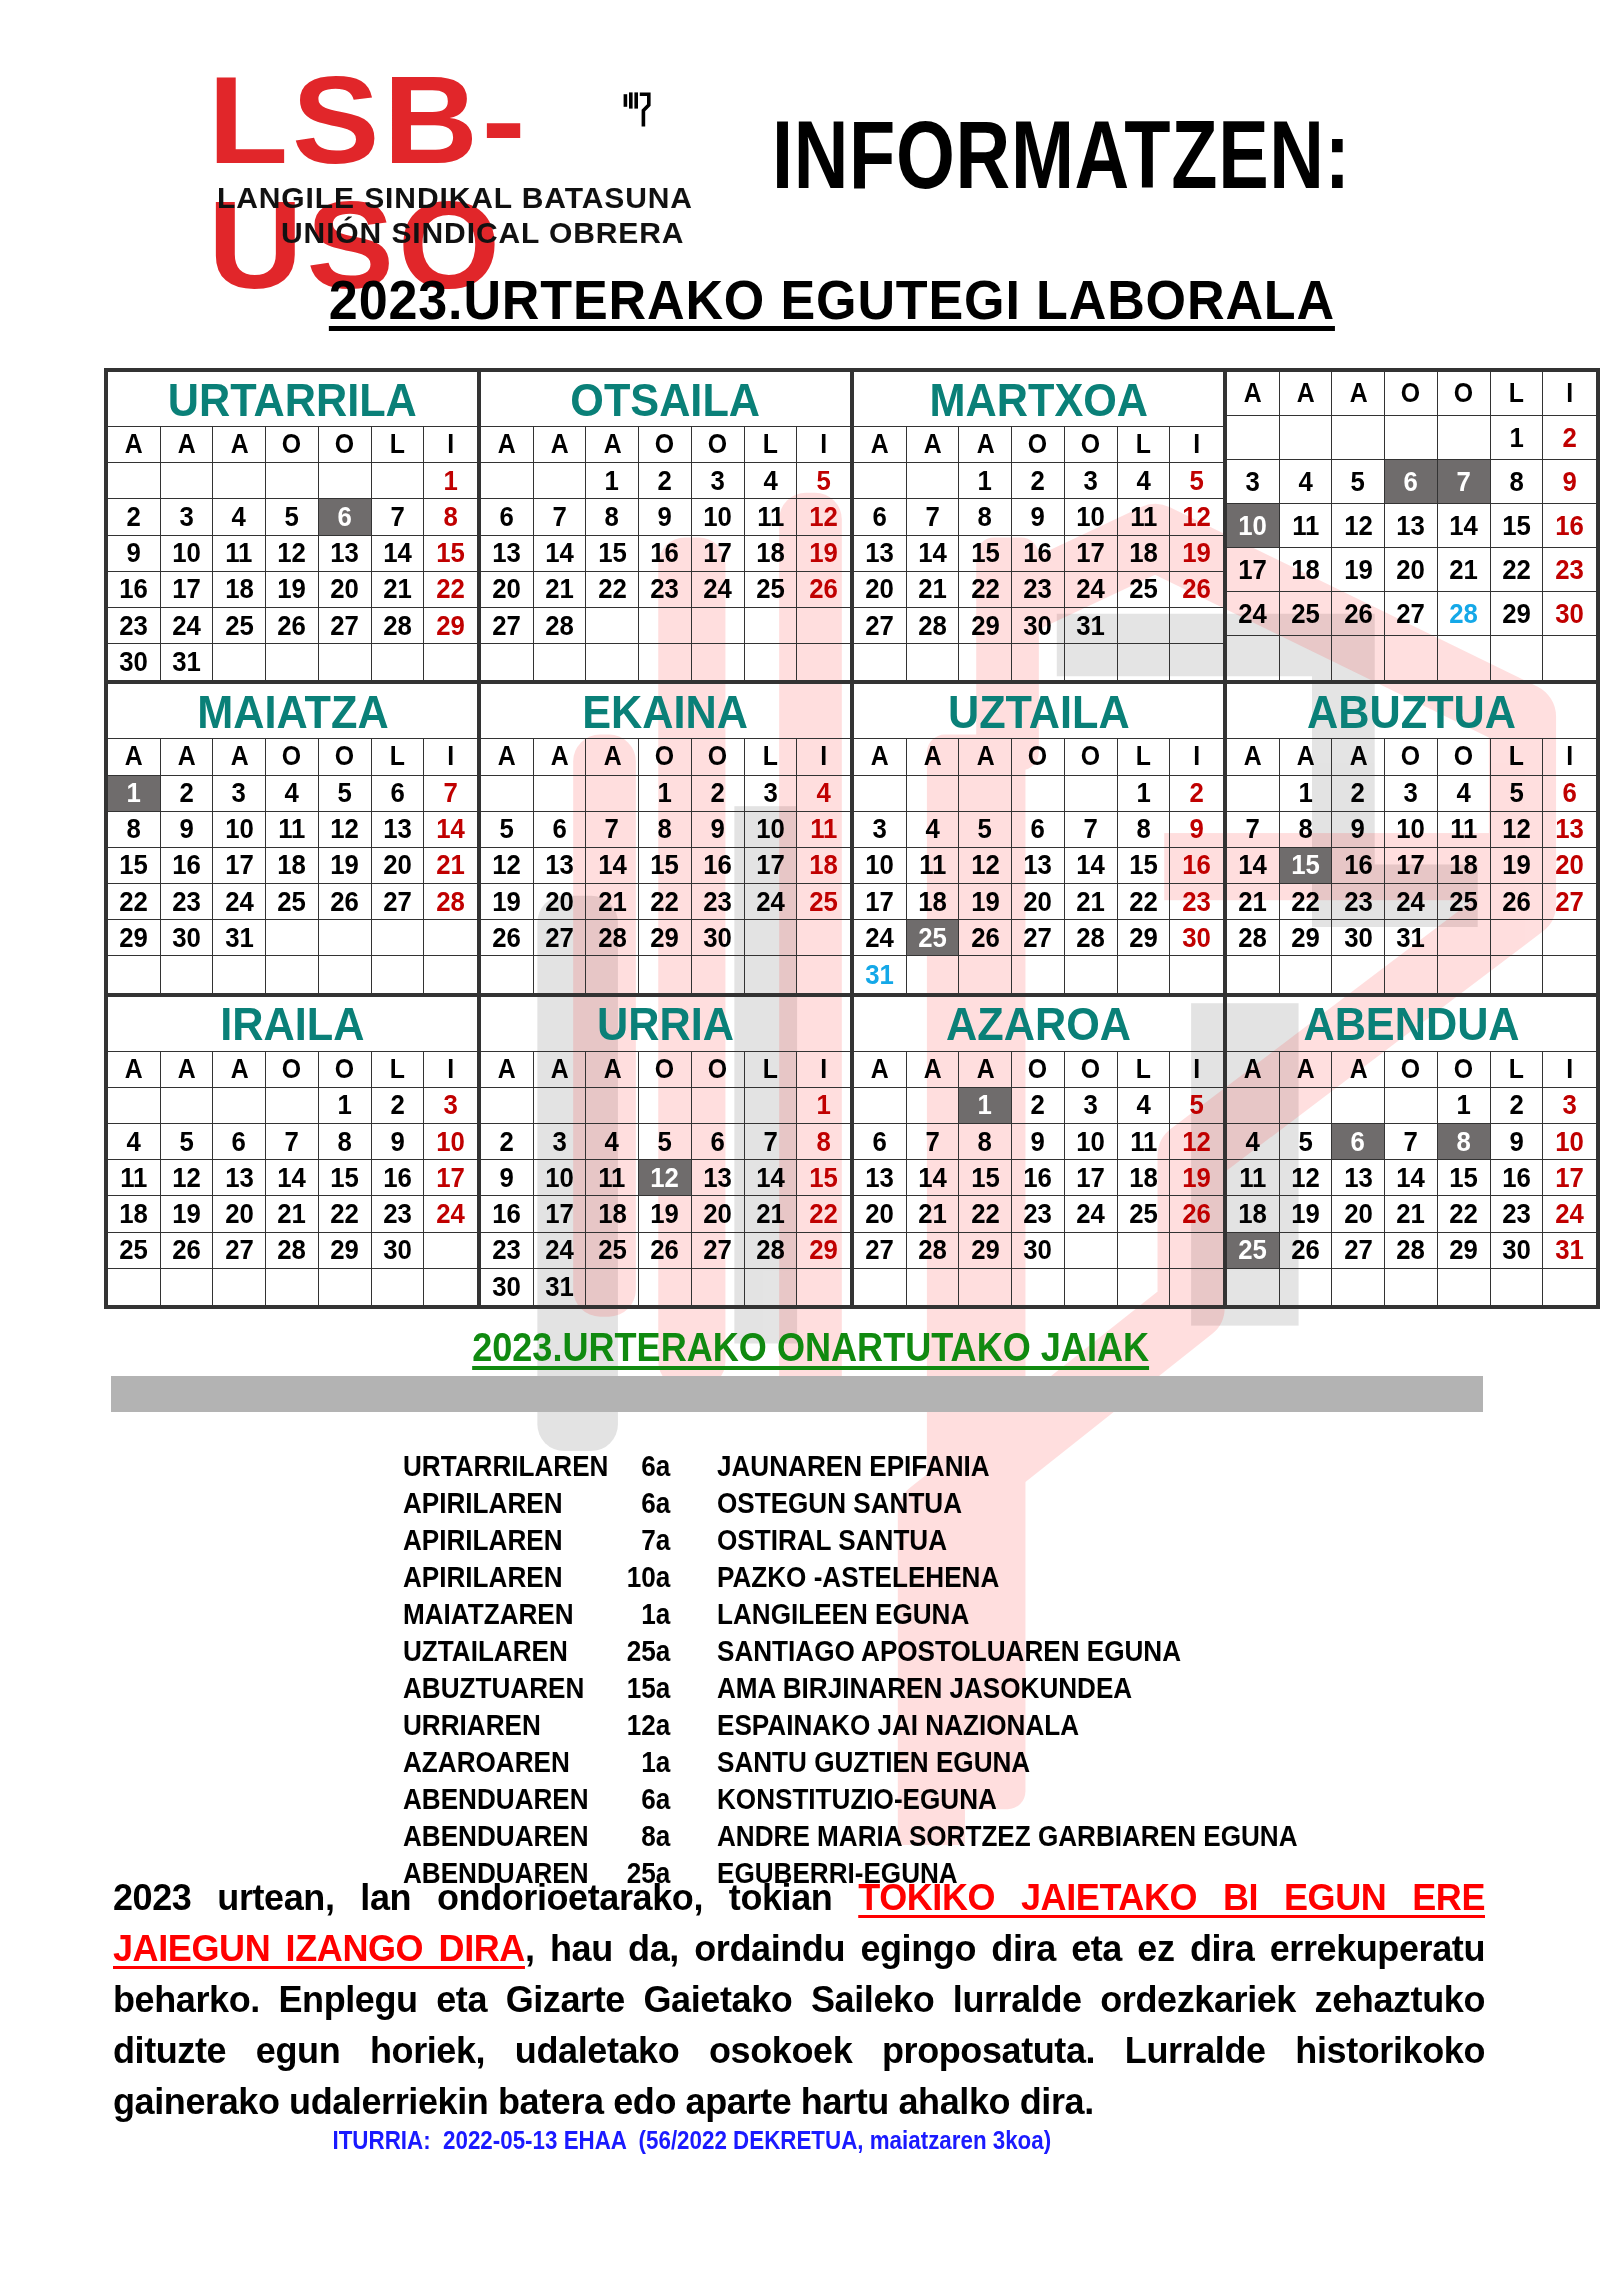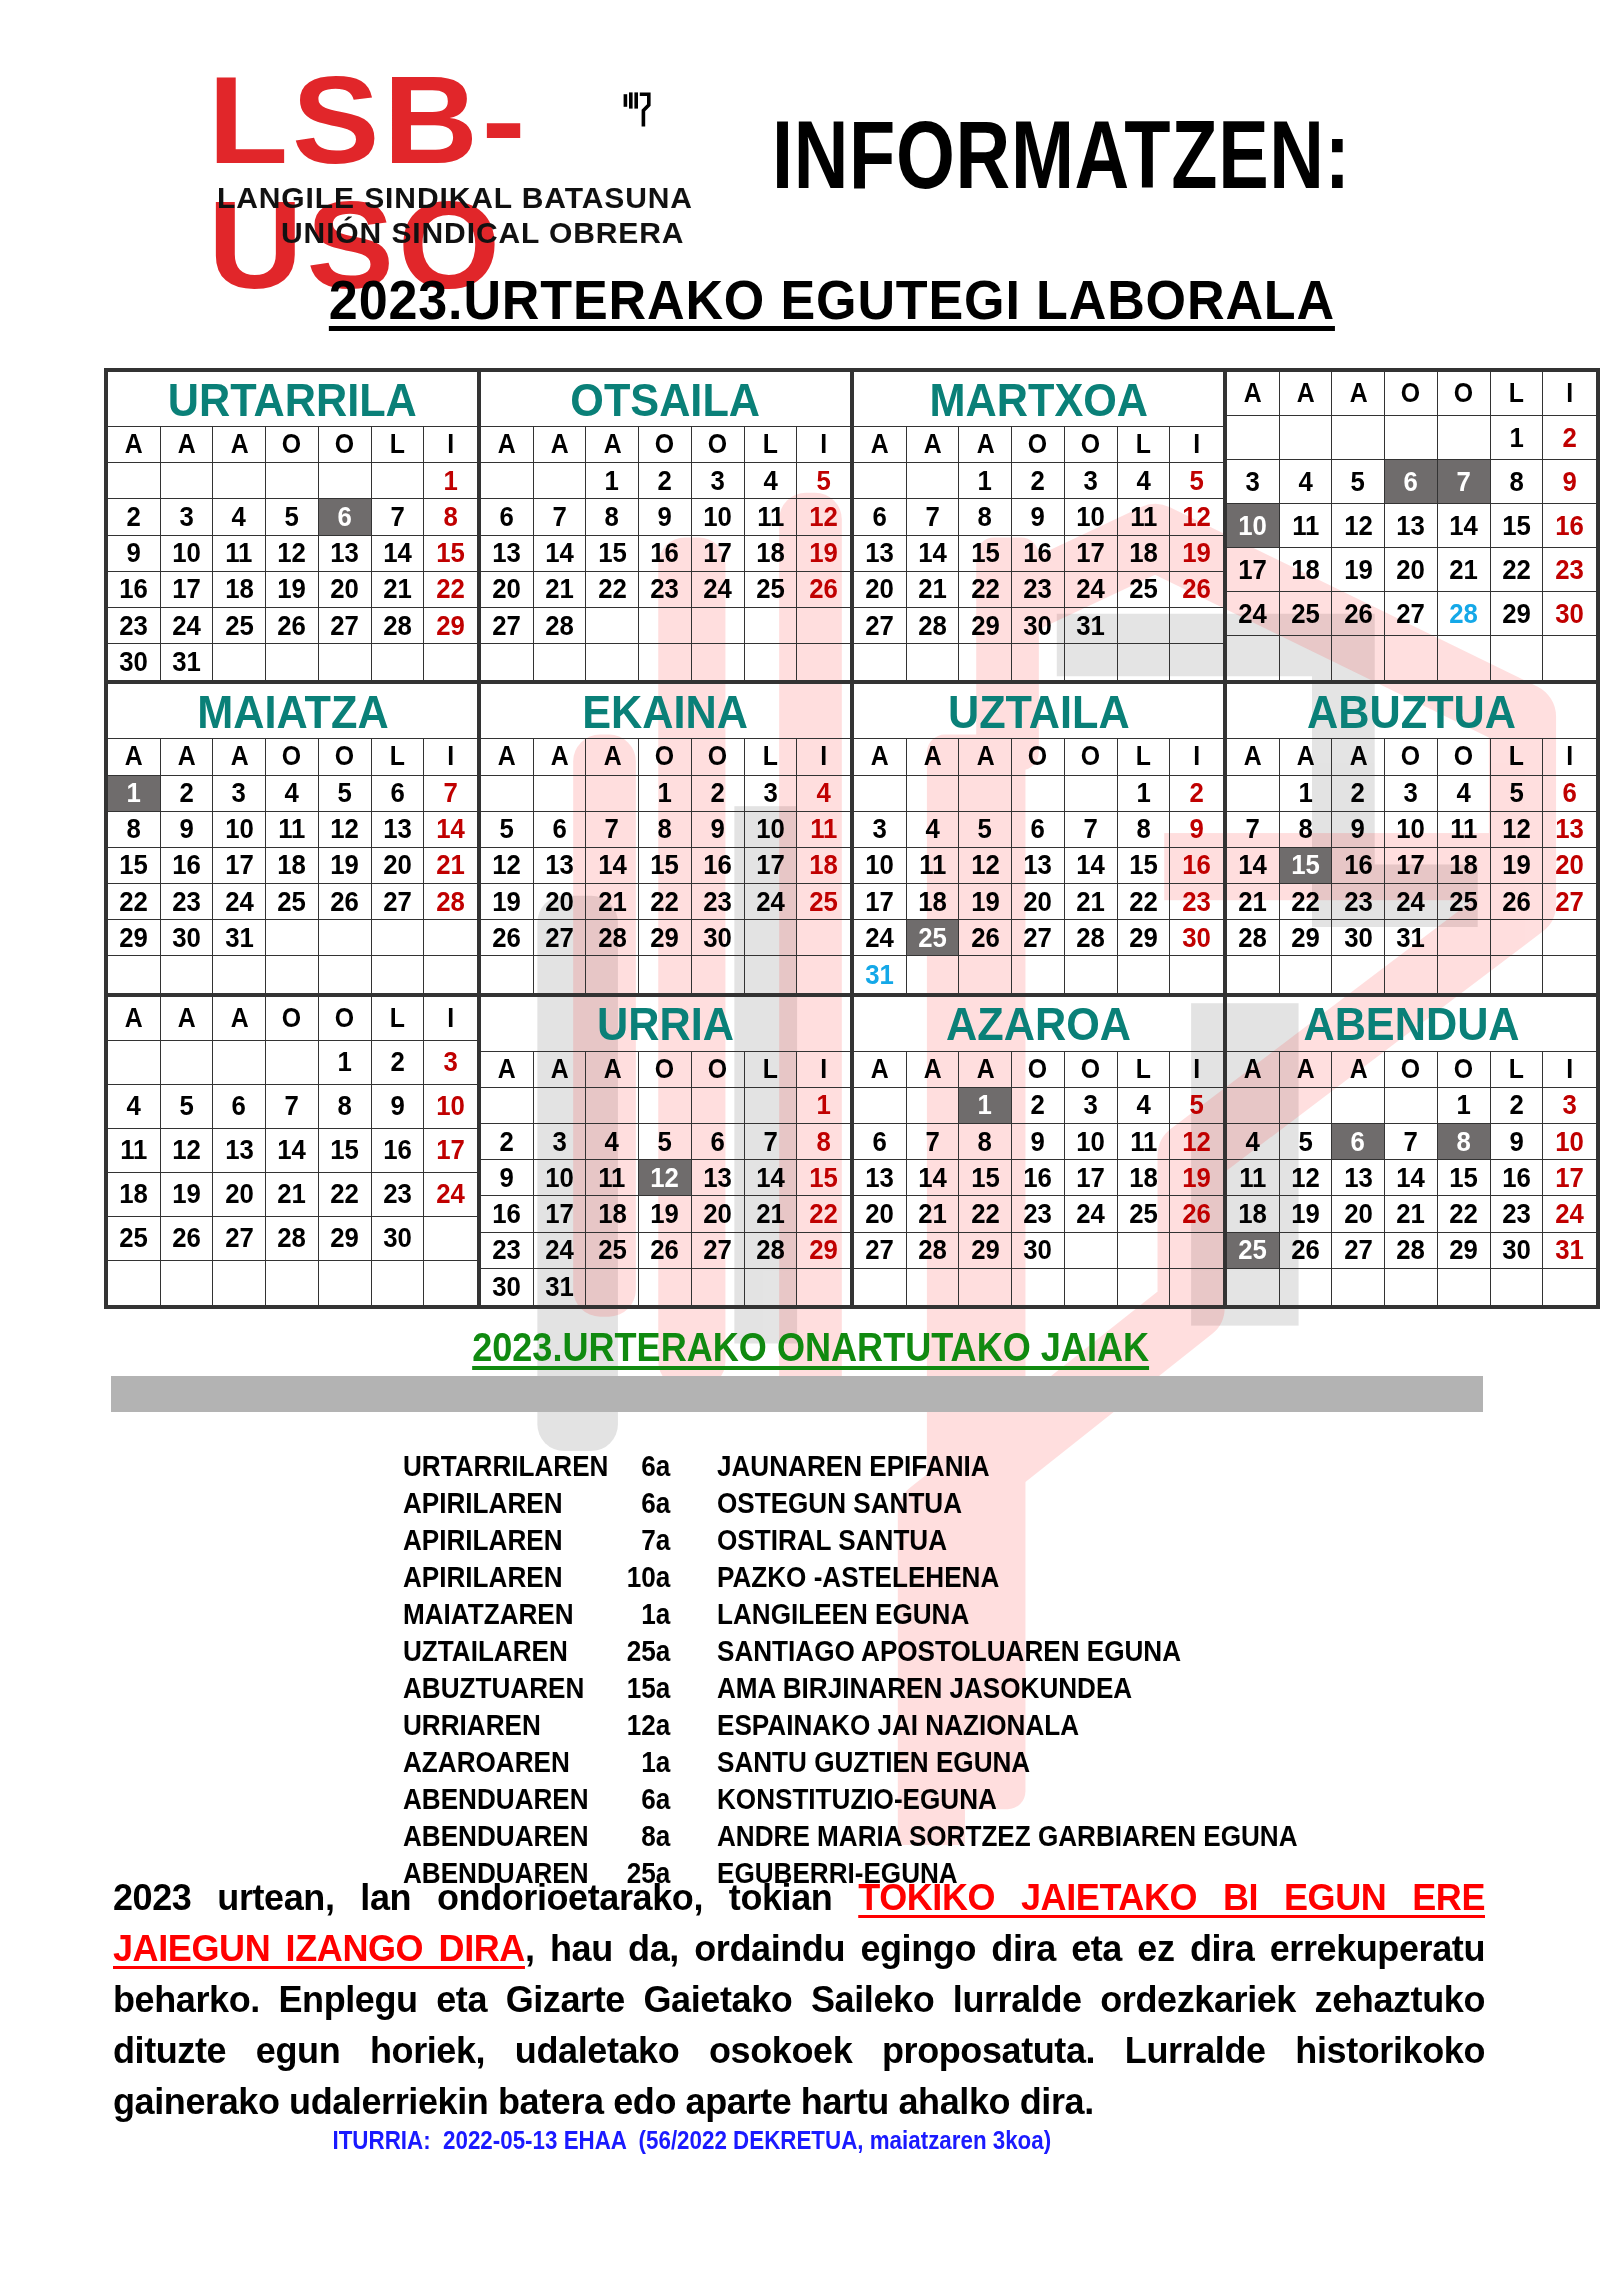--- a/index.html
+++ b/index.html
@@ -1148,20 +1148,23 @@
         <div class="cell"></div>
         <div class="cell"></div>
         <div class="cell"></div>
         <div class="cell"></div>
         <div class="cell"></div>
         <div class="cell"></div>
         <div class="cell"></div>
       </div>
     </div>
     <div class="month">
+      <div class="month-title">
+        <span>IRAILA</span>
+      </div>
       <div class="grid">
         <div class="cell hdr">
           <span>A</span>
         </div>
         <div class="cell hdr">
           <span>A</span>
         </div>
         <div class="cell hdr">
           <span>A</span>
         </div>

